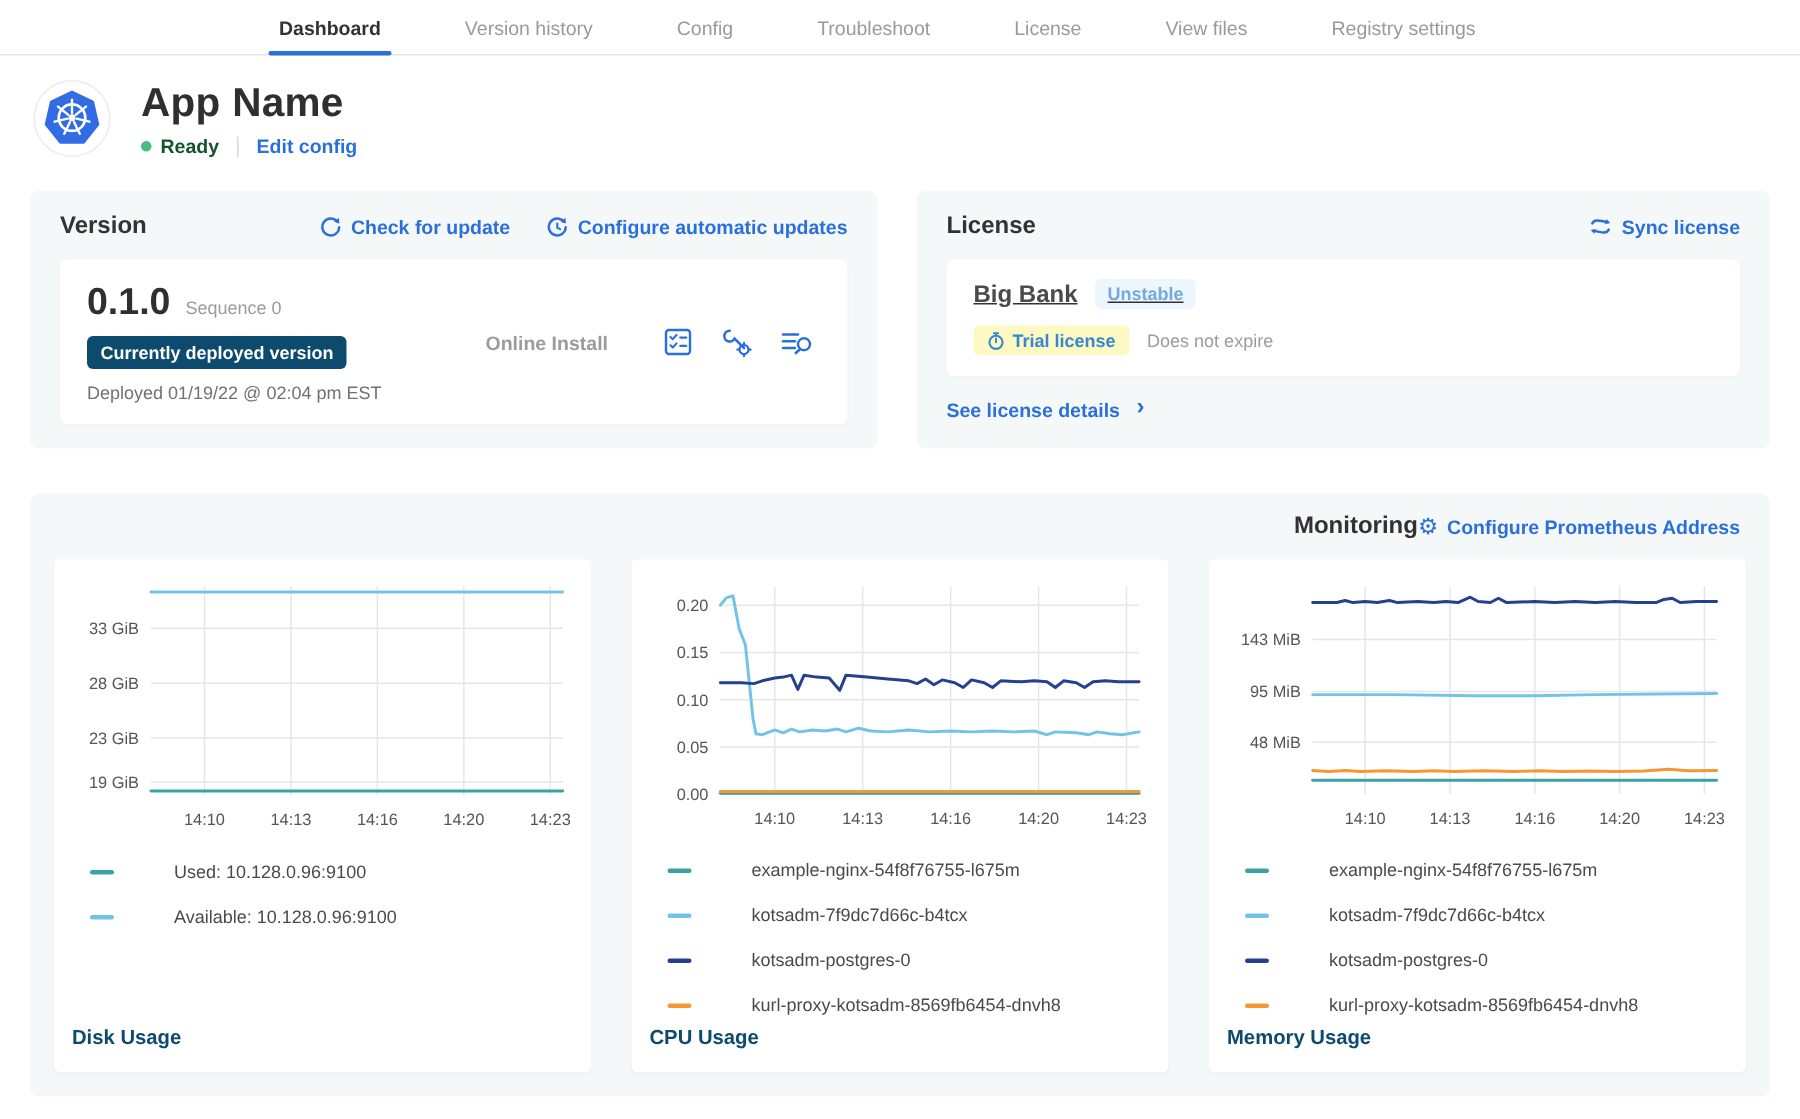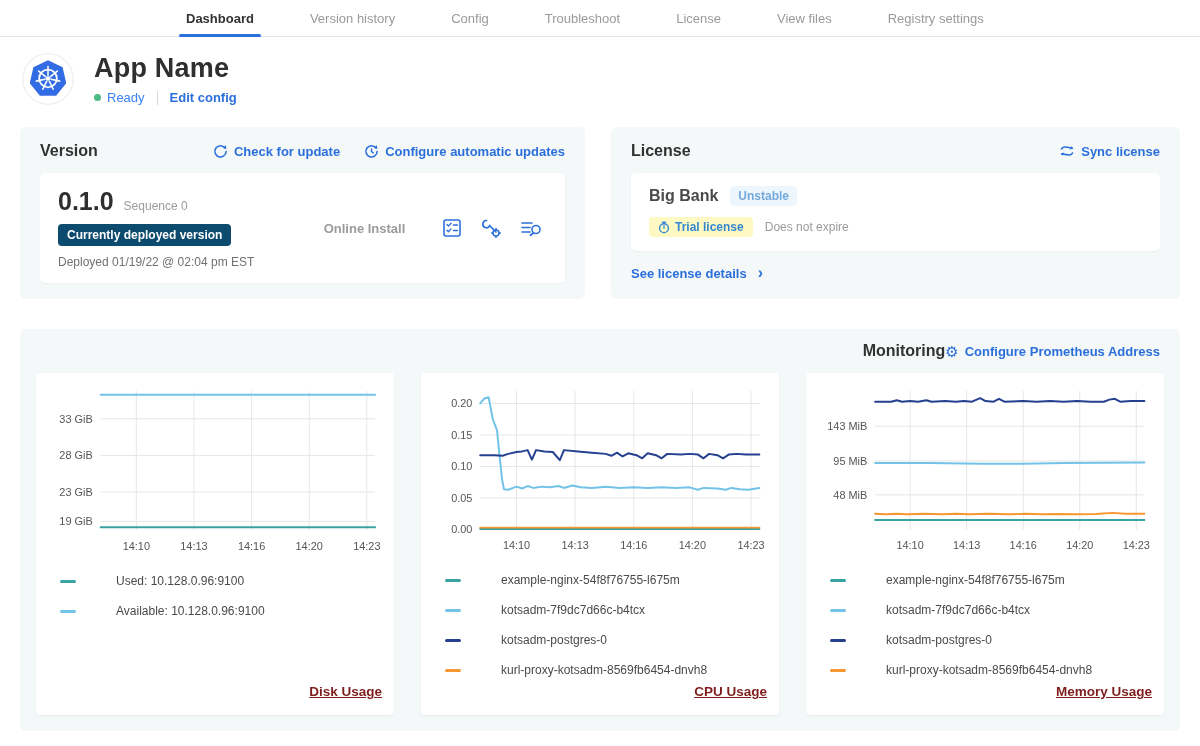--- a/index.html
+++ b/index.html
@@ -12,21 +12,21 @@
   .tab.active { color:#323232; font-weight:700; }
   .tab.active::after { content:""; position:absolute; left:0; right:0; bottom:-1px; height:3px; background:#2b6fdb; border-radius:2px; }
 
   
   .app-header { display:flex; align-items:center; padding:16px 0 10px 22px; }
   .app-logo { width:52px; height:52px; flex:0 0 52px; }
   .app-head-text { margin-left:20px; }
   .app-title { font-size:27px; font-weight:700; letter-spacing:.2px; color:#2f2f2f; }
   .app-status-row { display:flex; align-items:center; margin-top:6px; font-size:13px; }
   .status-dot { width:7px; height:7px; border-radius:50%; background:#4abb85; margin-right:6px; }
-  .status-text { color:#3b82f6; }
+  .status-text { color:#14532d;font-weight:bold; }
   .vdivider { width:1px; height:14px; background:#d8d8d8; margin:0 12px; }
   a.link { color:#2b6fdb; font-weight:700; font-size:13px; text-decoration:none; cursor:pointer; display:inline-flex; align-items:center; gap:6px; white-space:nowrap; }
   .chev::after { content:"›"; font-size:16px; font-weight:700; margin-left:5px; position:relative; top:-1px; }
 
   
   .cards-row { display:flex; gap:26px; padding:12px 20px 0 20px; align-items:flex-start; }
   .panel { background:#f5f8f9; border-radius:6px; padding:15px 20px 16px 20px; }
   .panel-version { width:565px; }
   .panel-license { width:569px; }
   .panel-head { display:flex; align-items:center; justify-content:space-between; }
@@ -40,38 +40,38 @@
   .v-number { font-size:25px; font-weight:700; color:#2f2f2f; }
   .v-seq { font-size:12px; color:#9b9b9b; }
   .badge-green { display:inline-block; margin-top:8px; background:#0c4a6e; color:#fff; font-size:12px; font-weight:700; padding:4px 9px; border-radius:4px; }
   .v-deployed { margin-top:9px; font-size:12px; color:#717171; }
   .v-mid { flex:1; text-align:center; font-size:13px; font-weight:700; color:#9b9b9b; }
   .v-icons { display:flex; gap:17px; align-items:center; padding-right:4px; }
   .v-icons svg { cursor:pointer; }
   .panel-bottom-link { margin-top:13px; }
 
   .license-inner { padding:13px 18px 14px 18px; }
-  .lic-row1 { display:flex; align-items:center; gap:12px; }
+  .lic-row1 { display:flex; align-items:flex-end; gap:12px;text-decoration:underline; }
   .lic-name { font-size:16px; font-weight:700; color:#4a4a4a; }
   .badge-channel { background:#eef6fd; color:#74a9dc; font-size:12px; font-weight:700; padding:3px 8px; border-radius:4px; }
   .lic-row2 { display:flex; align-items:center; gap:12px; margin-top:11px; }
   .badge-trial { background:#fef9c3; color:#3588d2; font-size:12px; font-weight:700; padding:3px 9px; border-radius:4px; display:inline-flex; align-items:center; gap:5px; }
   .lic-expiry { font-size:12px; color:#9b9b9b; }
 
   
   .monitoring { margin:30px 20px 0 20px; background:#f5f8f9; border-radius:6px; padding:13px 16px 16px 16px; }
   .mon-head { display:flex; align-items:center; justify-content:flex-end; padding:0 4px; }
   .gear-glyph { font-size:15px; line-height:1; }
   .charts-row { display:flex; gap:27px; margin-top:13px; }
   .chart-card { background:#fff; border-radius:4px; box-shadow:0 1px 2px rgba(0,0,0,.05); flex:1; padding:10px 12px 10px 12px; display:flex; flex-direction:column; height:342px; }
   .legend { margin-top:8px; min-height:118px; }
   .legend-item { display:flex; align-items:center; gap:14px; padding:8px 0 8px 12px; }
   .legend-dash { width:16px; height:3px; border-radius:2px; flex:0 0 16px; }
   .legend-label { font-size:12px; color:#4a4a4a;margin-left:26px; }
-  .chart-title { margin-top:auto; text-align:right; font-size:13.5px; font-weight:700; color:#7f1d1d; padding-bottom:6px;text-decoration:underline; }
+  .chart-title { margin-top:auto; text-align:left; font-size:13.5px; font-weight:700; color:#0c4a6e; padding-bottom:6px; }
 
   .icon-blue { color:#2b6fdb; }
   svg text { font-family:"Liberation Sans","DejaVu Sans",sans-serif; }
 </style>
 </head>
 <body>
 
 <div class="page">
 
   <nav class="topnav" id="nav-tabs">

